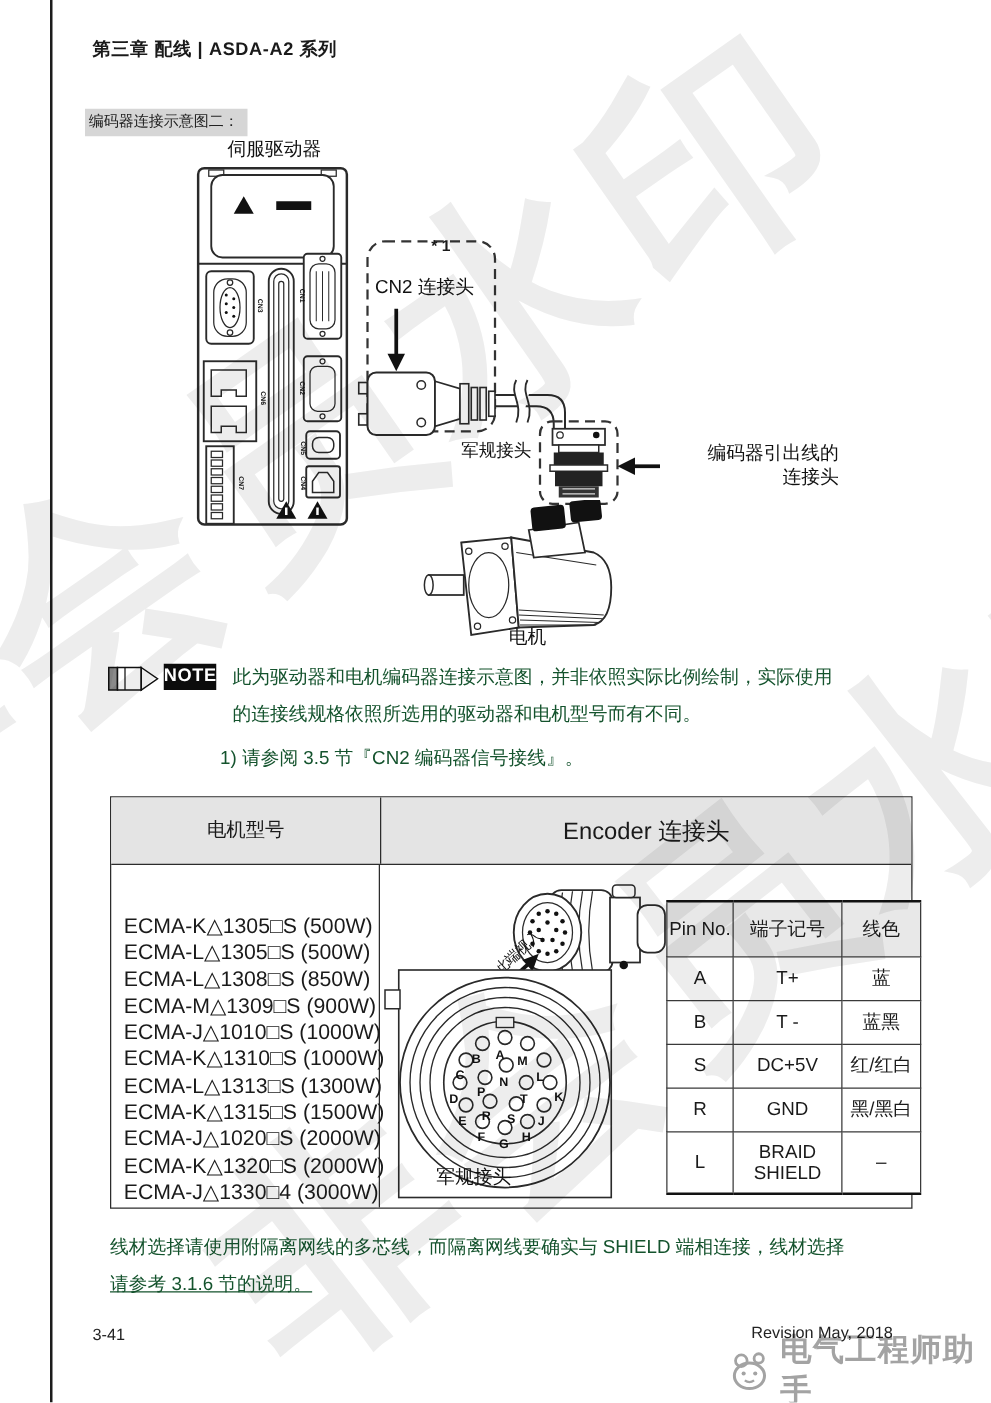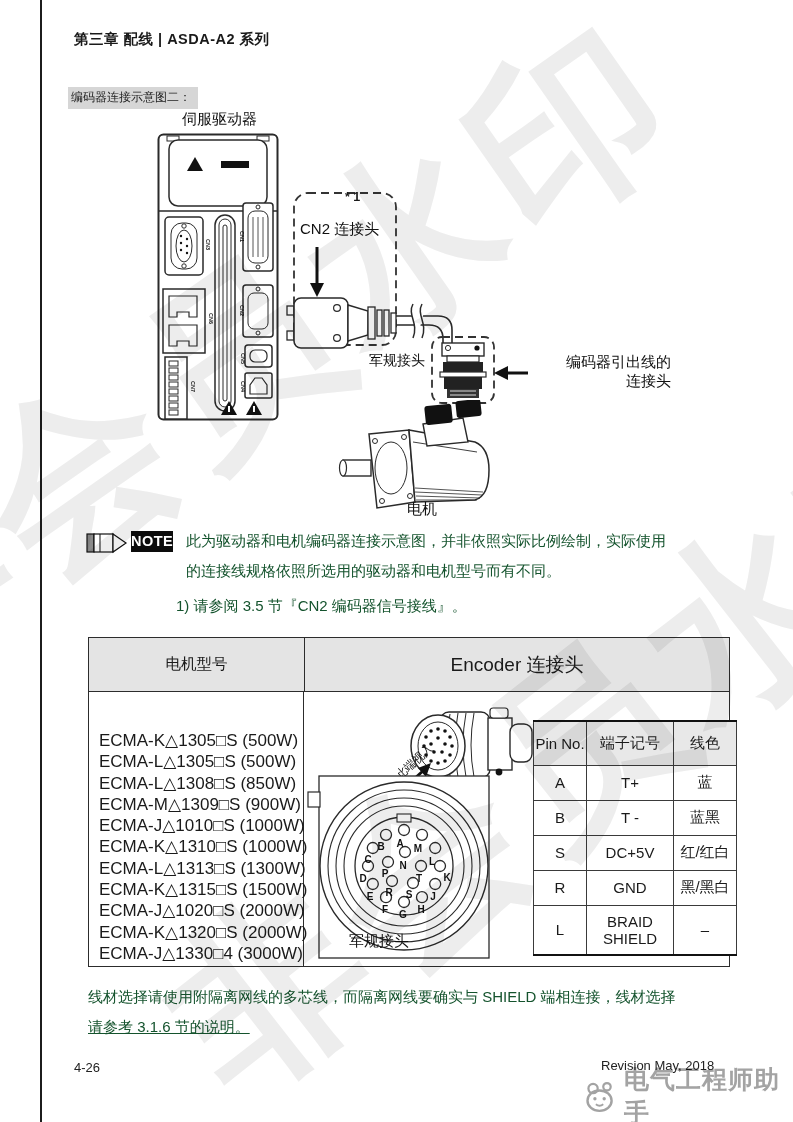--- a/index.html
+++ b/index.html
@@ -358,21 +358,21 @@
     <td class="thick-bot">L</td>
     <td class="thick-bot">BRAID SHIELD</td>
     <td class="thick-bot">–</td>
   </tr>
 </tbody>
   </table>
 
 <div class="abs note-line" style="left:88px;top:988px;z-index:2;">线材选择请使用附隔离网线的多芯线，而隔离网线要确实与 SHIELD 端相连接，线材选择</div>
 <div class="abs note-line" style="left:88px;top:1018px;z-index:2;text-decoration:underline;">请参考 3.1.6 节的说明。</div>
 
-<div class="abs foot" style="left:74px;top:1060px;z-index:2;">4-26</div>
+<div class="abs foot" style="left:74px;top:1060px;z-index:2;">3-41</div>
 <div class="abs foot" style="left:601px;top:1058px;z-index:2;">Revision May, 2018</div>
 
 <div class="abs brand" style="left:581px;top:1063px;">
   <svg width="40" height="40" viewBox="0 0 40 40">
     <circle cx="13" cy="12" r="5" fill="none" stroke="#a3a3a3" stroke-width="2.4"></circle>
     <circle cx="28" cy="10" r="4" fill="none" stroke="#a3a3a3" stroke-width="2.4"></circle>
     <ellipse cx="20" cy="25" rx="13" ry="11" fill="none" stroke="#a3a3a3" stroke-width="2.6"></ellipse>
     <circle cx="15" cy="23" r="1.8" fill="#a3a3a3"></circle>
       <circle cx="25" cy="23" r="1.8" fill="#a3a3a3"></circle>
     <path d="M16 29 Q20 32 24 29" fill="none" stroke="#a3a3a3" stroke-width="2"></path>

